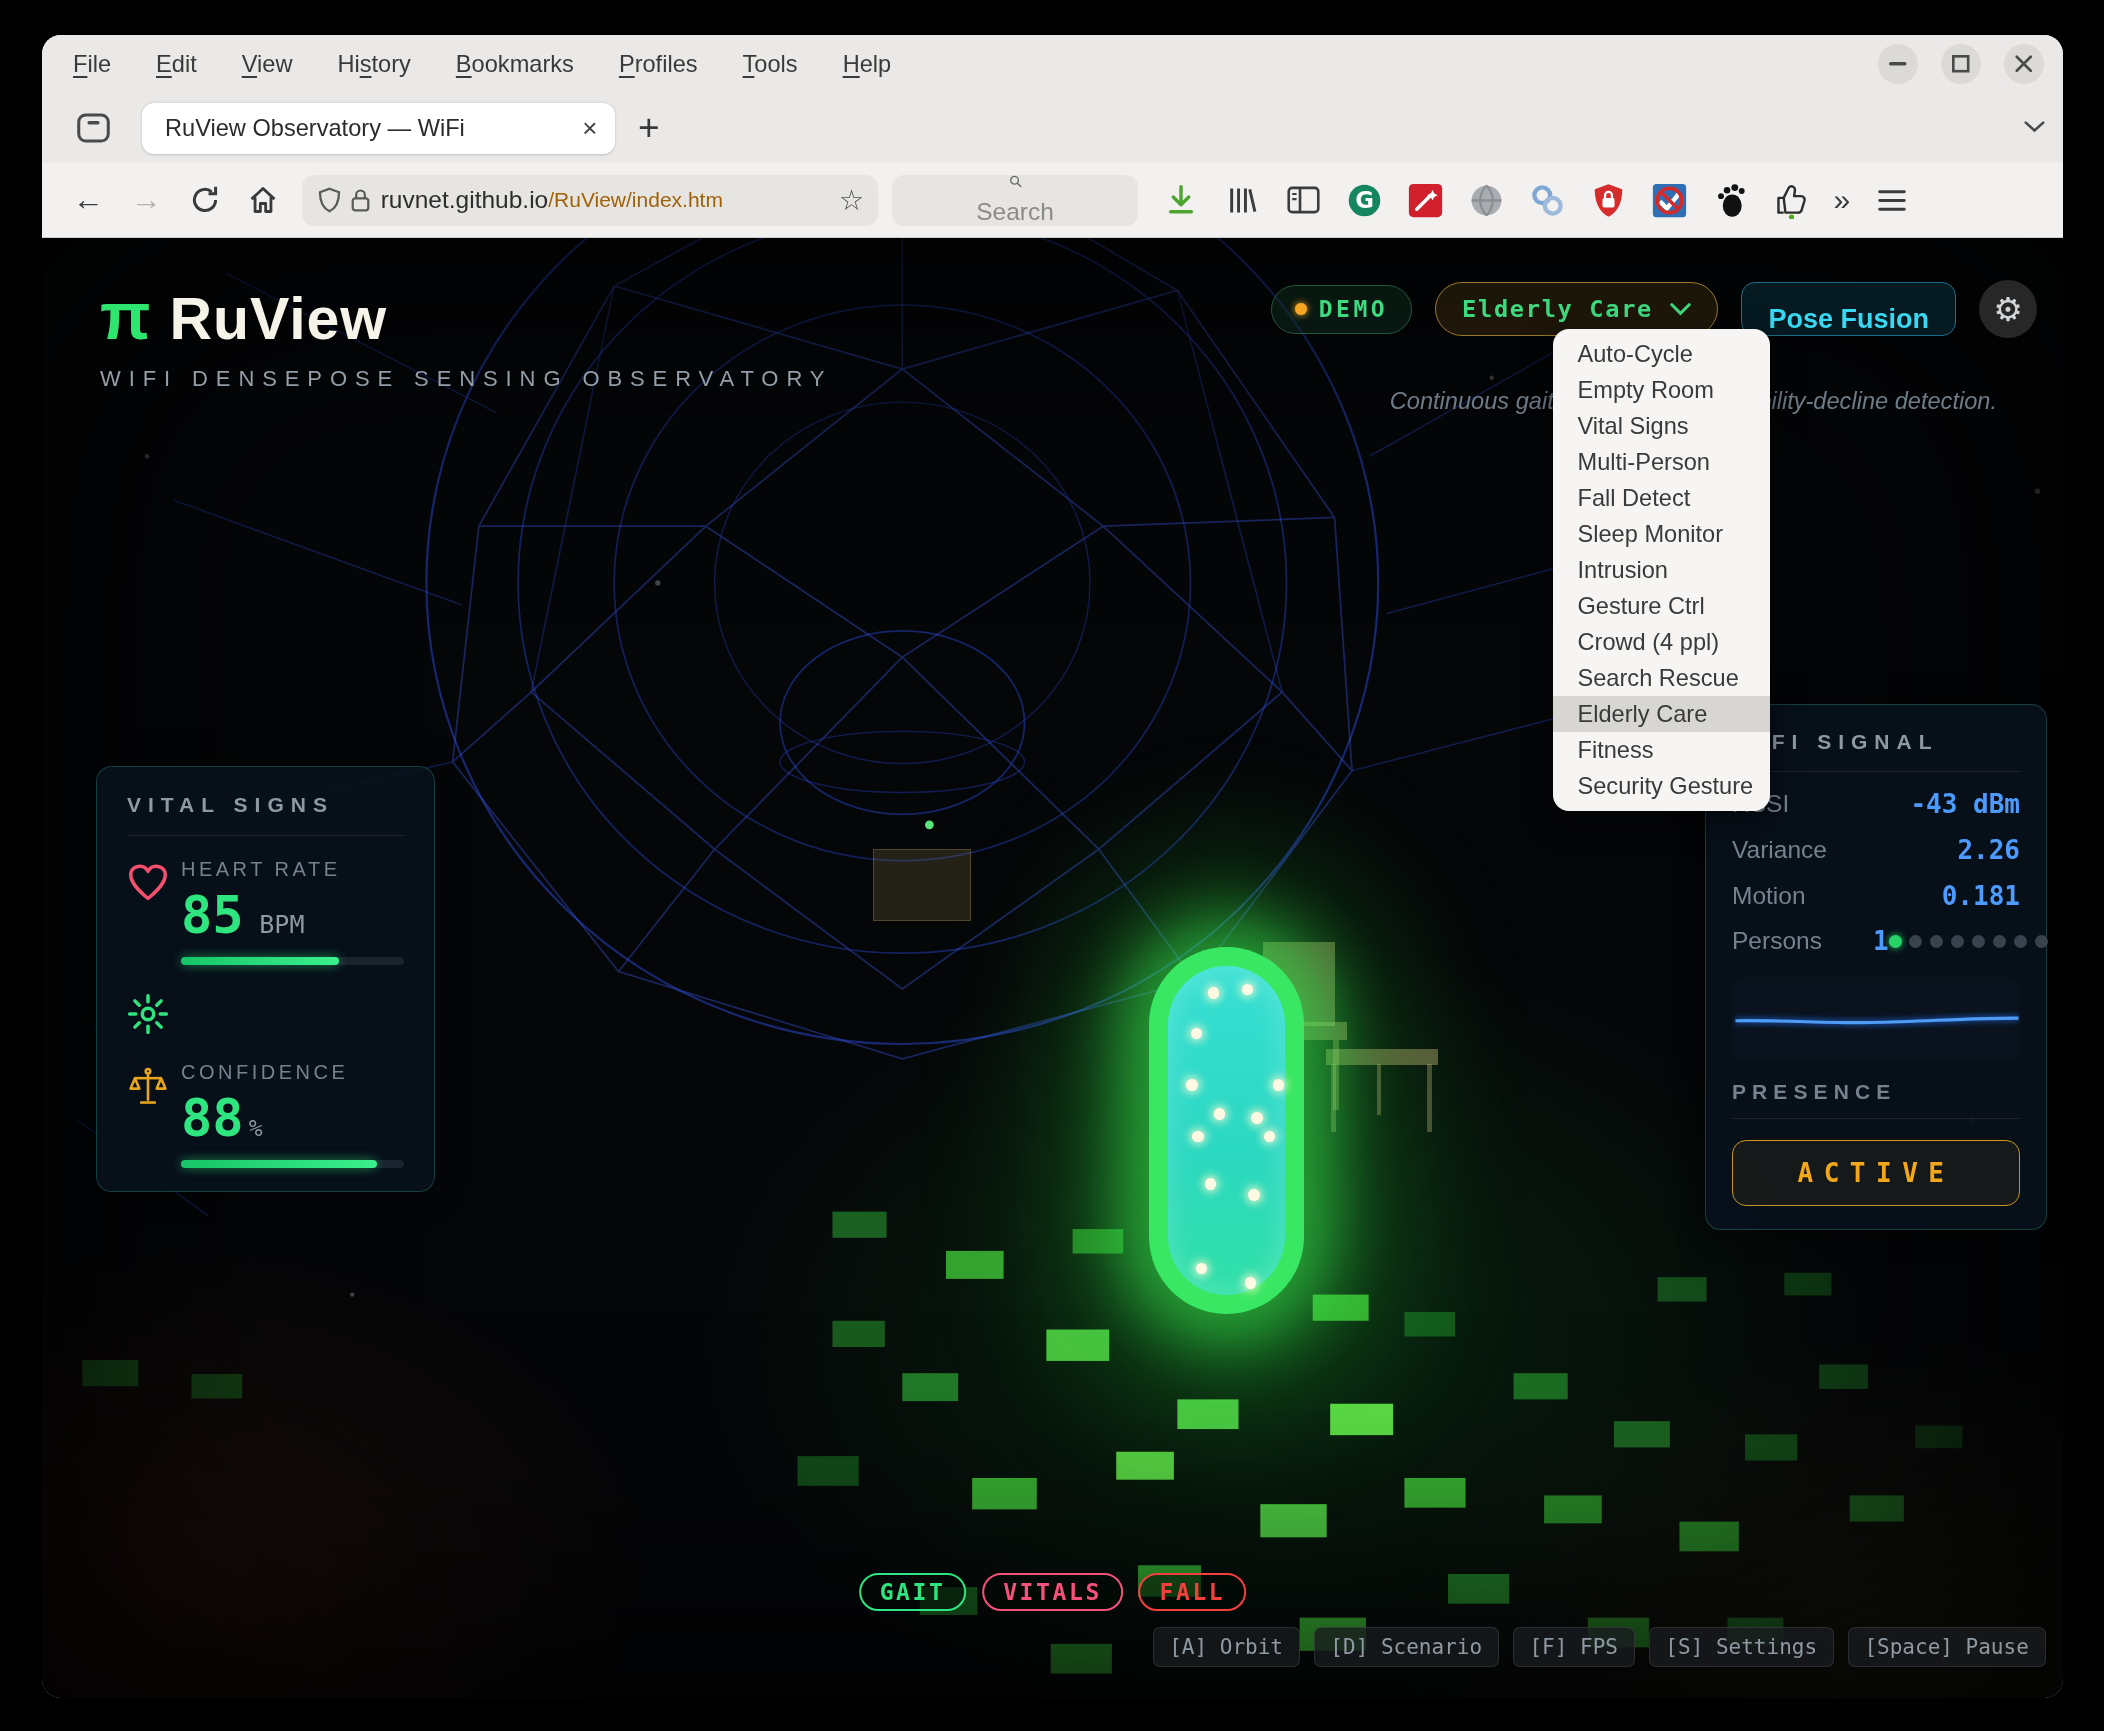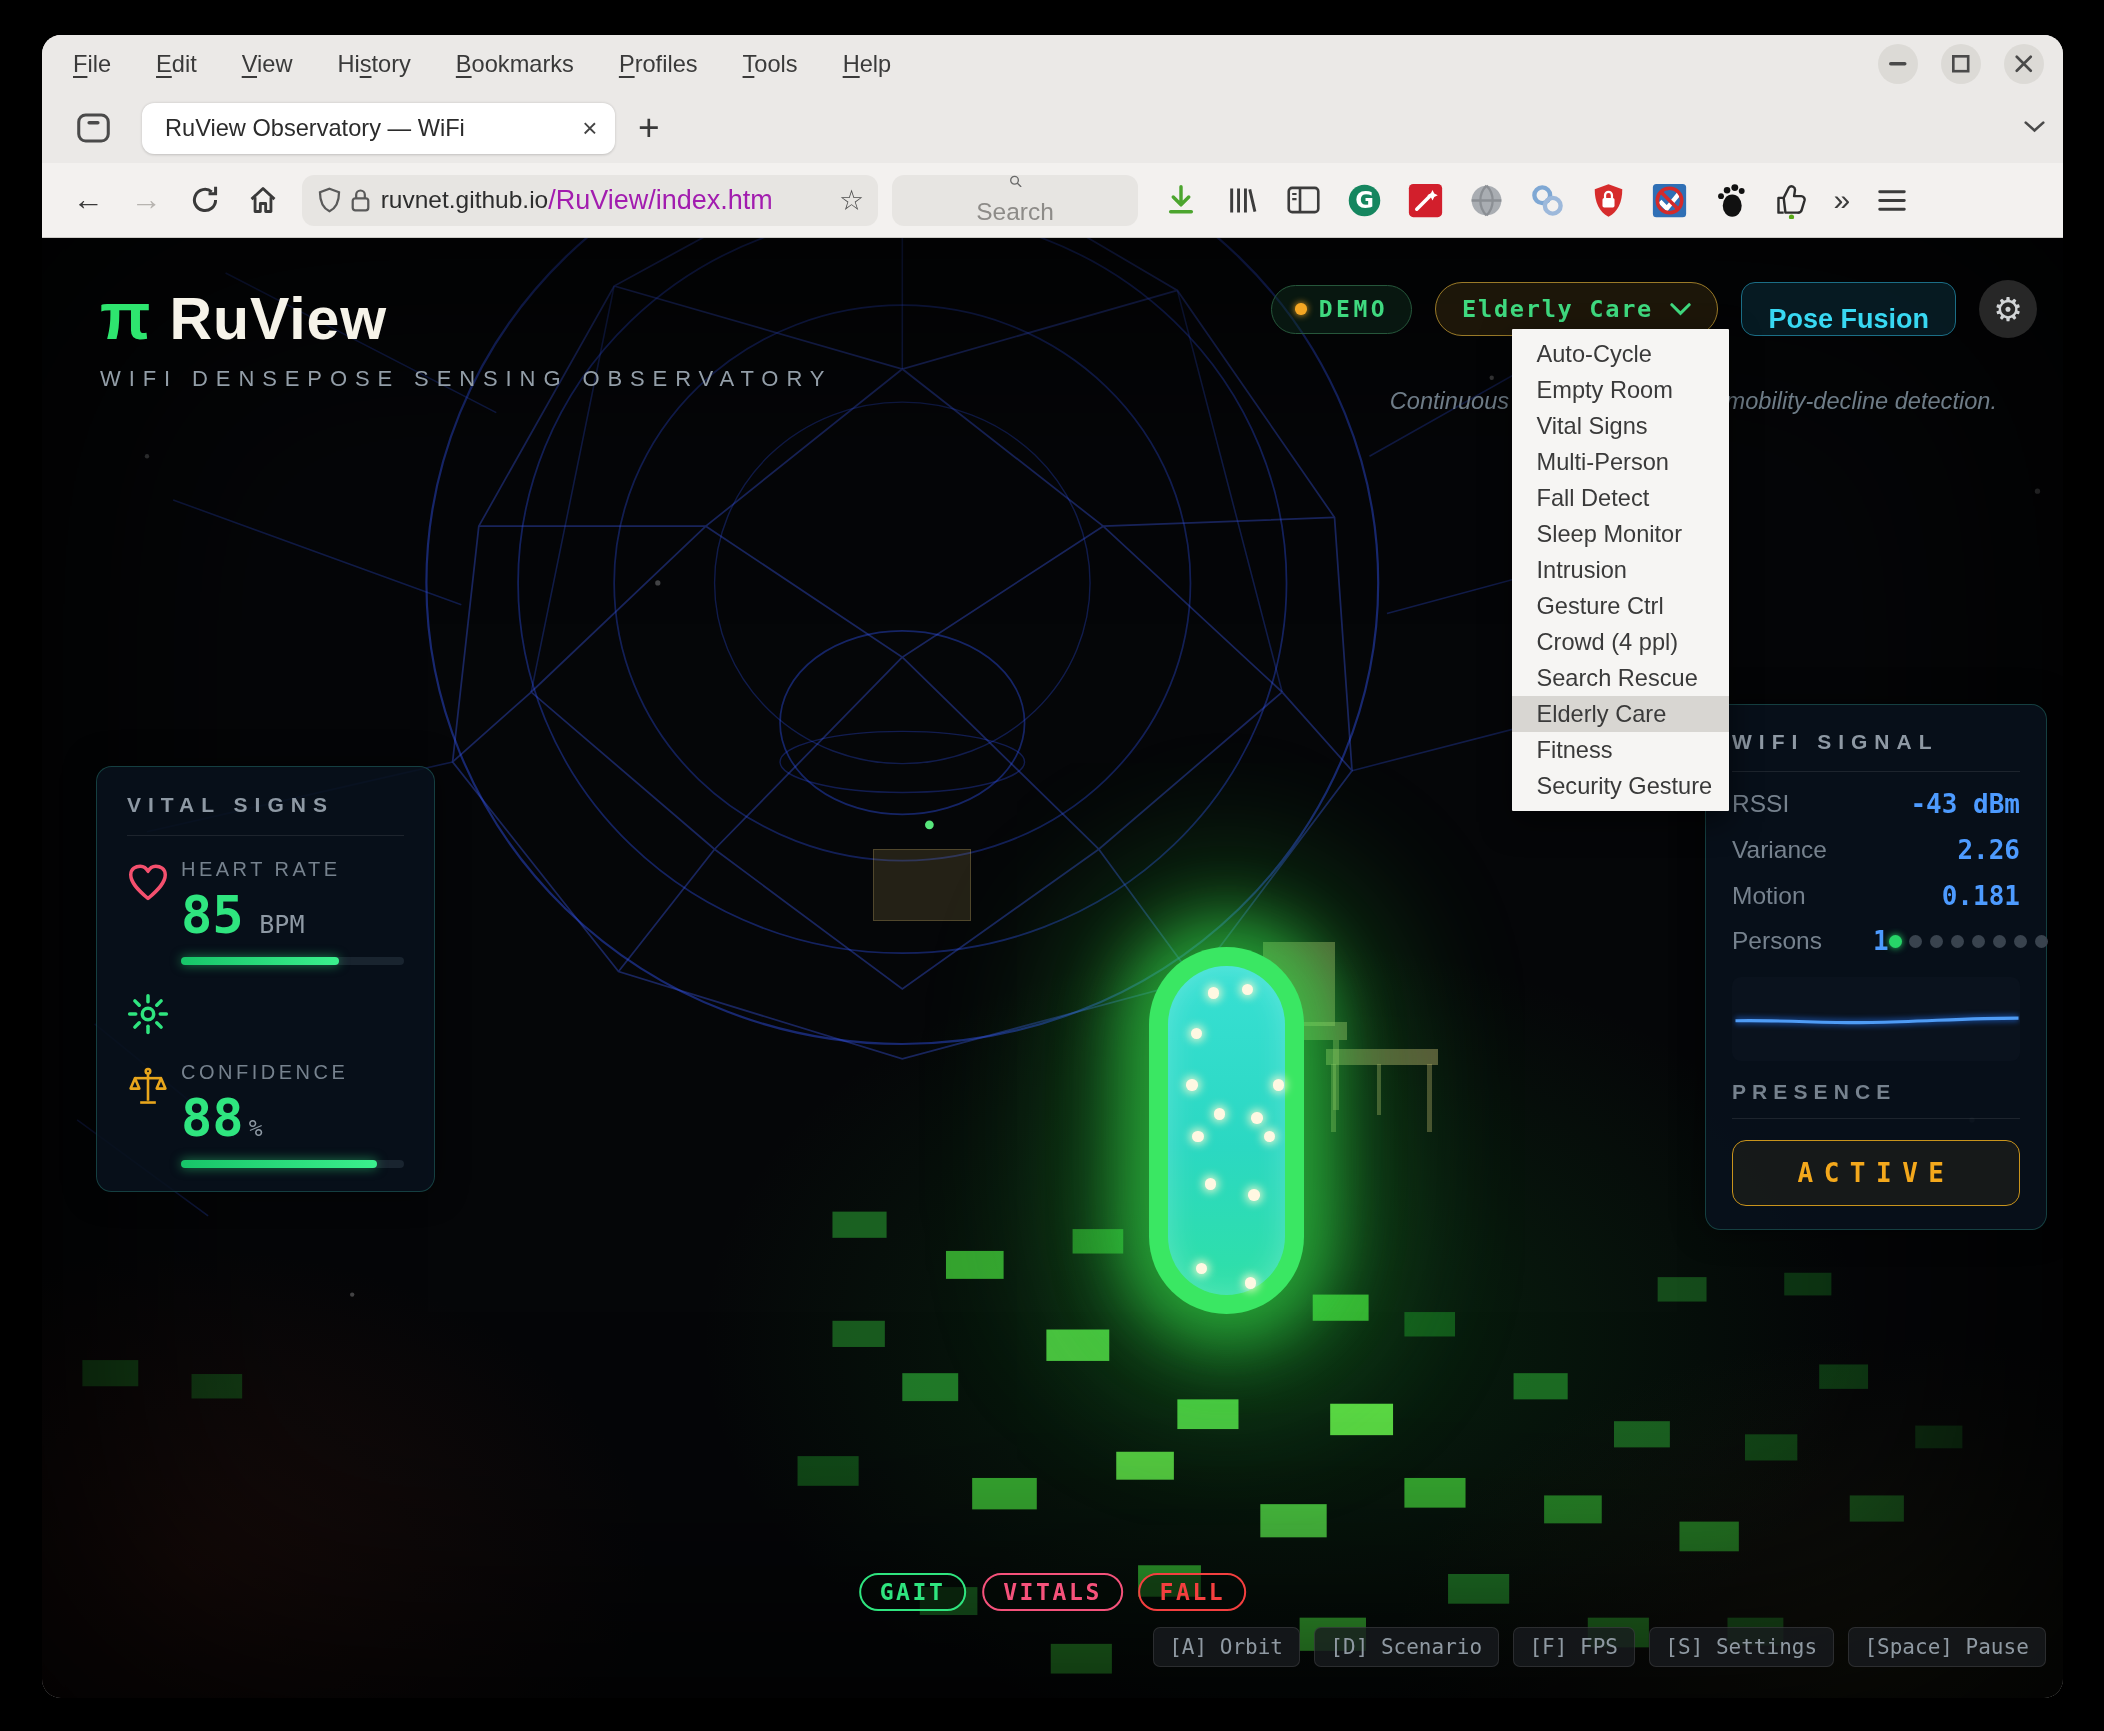--- a/index.html
+++ b/index.html
@@ -29,21 +29,21 @@
   .tab-list-btn { margin-left:auto; }
 
   .navbar { height:75px; background:#f3f1ef; border-bottom:0.9px solid #cfcdc9;
     display:flex; align-items:center; padding:0 21px; gap:7px; }
   .nav-btn { width:51px; height:51px; border-radius:8.7px; display:flex; align-items:center; justify-content:center;
     font-size:31px; color:#3a3a3a; }
   .nav-btn.disabled { color:#b7b4b0; }
   .urlbar { width:576px; height:51px; background:#e7e5e2; border-radius:12.2px; display:flex; align-items:center;
     padding:0 14px 0 15.7px; margin:0 7px; position:relative; overflow:hidden; }
   .urlbar .host { font-size:24.5px; color:#2d2d2d; }
-  .urlbar .path { font-size:27px; color:#a21caf; }
+  .urlbar .path { font-size:21px; color:#a16207; }
   .url-fade { position:absolute; right:51px; top:0; width:61px; height:100%;
     background:linear-gradient(90deg, rgba(231,229,226,0), #e7e5e2 85%); }
   .url-star { margin-left:auto; font-size:28px; color:#4e4e4e; z-index:2; }
   .searchbar { width:246px; height:51px; background:#e7e5e2; border-radius:12.2px; display:flex; align-items:center;
     padding:0 15.7px; gap:10.5px; margin-right:12.2px;flex-direction:column; }
   .searchbar .ph { font-size:24.5px; color:#8d8b88; }
   .ext-row { display:flex; align-items:center; gap:23px; margin-left:5.2px; }
   .ext { width:38px; height:38px; display:flex; align-items:center; justify-content:center; position:relative; }
   .chev2 { font-size:30px; color:#3c3c3c; }
 
@@ -85,21 +85,21 @@
   .scenario-pill { height:54px; padding:0 26px; gap:17.5px; border:1.7px solid #9a7a28; background:rgba(122,92,26,.22); }
   .scenario-txt { font-size:23.6px; letter-spacing:1.7px; color:#3fd97f; font-weight:bold; }
   .pose-btn { height:54px; padding:0 26px; border-radius:14px; border:1.7px solid #1b6e86; background:rgba(8,36,46,.72);align-items:flex-end; }
   .pose-txt { font-size:27px; font-weight:bold; color:#38d8f2; }
   .gear-btn { width:58px; height:58px; border-radius:50%; background:#272727; display:flex; align-items:center; justify-content:center; }
   .gear-glyph { font-size:33px; color:#d2d5d7; }
 
   .tagline { position:absolute; top:150px; right:66px; font-size:23.6px; font-style:italic; color:#6e7c87; z-index:20; }
 
   
-  .popup { position:absolute; left:1470px; top:91px; width:217px; background:#f6f5f3; border-radius:1px;
+  .popup { position:absolute; left:1511px; top:91px; width:217px; background:#f6f5f3; border-radius:16px;
     padding:7px 0; box-shadow:0 10.5px 30px rgba(0,0,0,.5); z-index:60; }
   .opt { height:36px; line-height:36px; padding-left:24.5px; font-size:23.6px; color:#3a3a3a; white-space:nowrap; }
   .opt.sel { background:#d8d6d2; }
 
   
   .panel { position:absolute; background:rgba(8,17,28,.88); border:0.9px solid rgba(56,189,168,.28);
     border-radius:15.7px; z-index:30; box-shadow:0 0 31px rgba(0,0,0,.55); }
   .panel-title { font-size:21px; letter-spacing:7px; color:#8e99a4; font-weight:bold; }
   .hr { height:0.9px; background:rgba(255,255,255,.09); margin:17.5px 0; }
 

